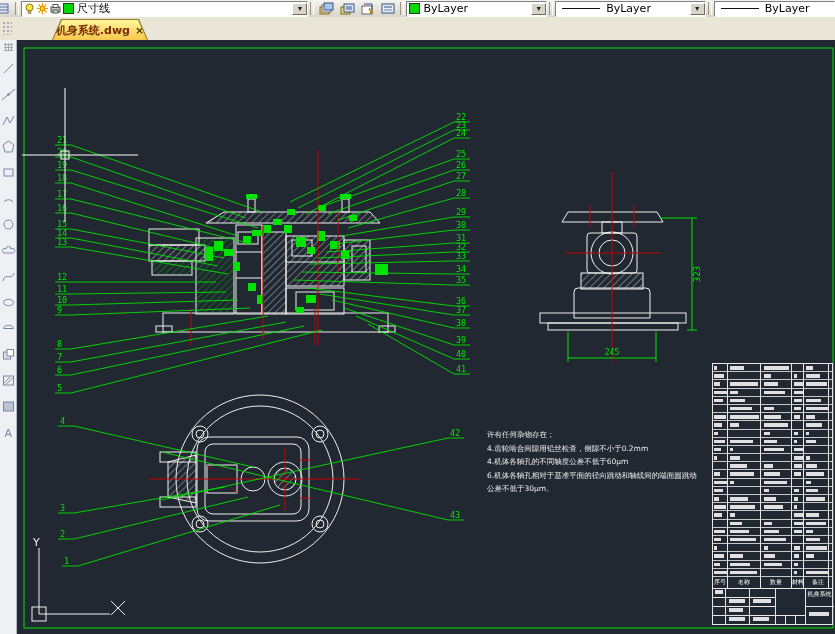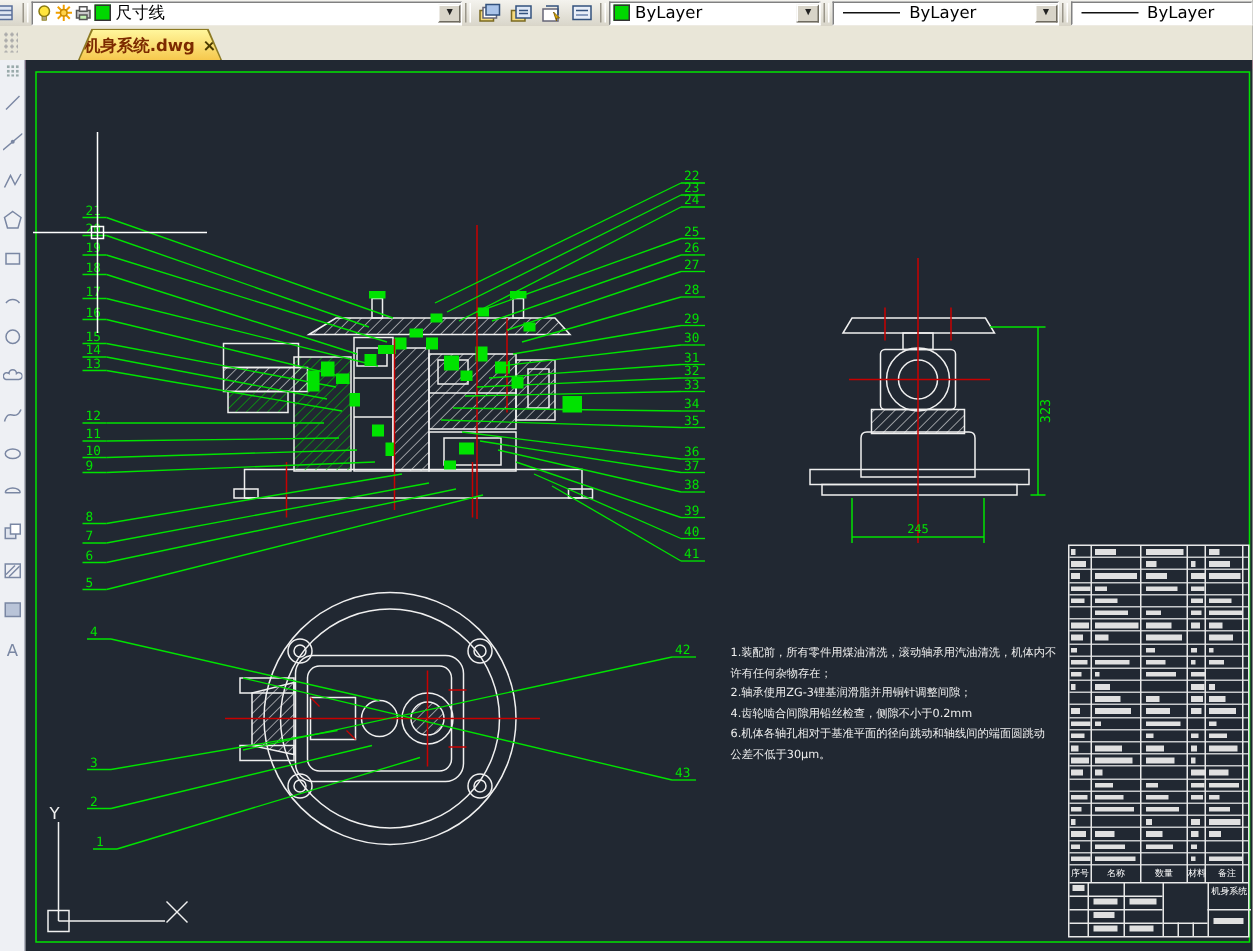--- a/index.html
+++ b/index.html
@@ -527,24 +527,23 @@
     <g stroke="#ffffff" fill="none">
       <line x1="22" y1="155" x2="138" y2="155"></line>
       <line x1="65" y1="88" x2="65" y2="222"></line>
       <rect x="61" y="151" width="8" height="8"></rect>
     </g>
   </svg>
 
   
   <div class="tech">
     <div id="tech-lines">
-          <div class="tech-line">1.装配前，所有零件用煤油清洗，滚动轴承用汽油清洗，机体内不</div>
           <div class="tech-line">许有任何杂物存在；</div>
-          <div class="tech-line">2.轴承使用ZG-3锂基润滑脂并用铜针调整间隙；</div>
           <div class="tech-line">4.齿轮啮合间隙用铅丝检查，侧隙不小于0.2mm</div>
+          <div class="tech-line">4.机体各轴孔的不同轴度公差不低于60μm</div>
           <div class="tech-line">6.机体各轴孔相对于基准平面的径向跳动和轴线间的端面圆跳动</div>
           <div class="tech-line">公差不低于30μm。</div>
         </div>
   </div>
 
   
   <div class="bom">
     <div class="bom-rows" id="bom-rows">
           <div class="bom-row">
             <span class="bar" style="left: 1px; width: 3px;"></span>

